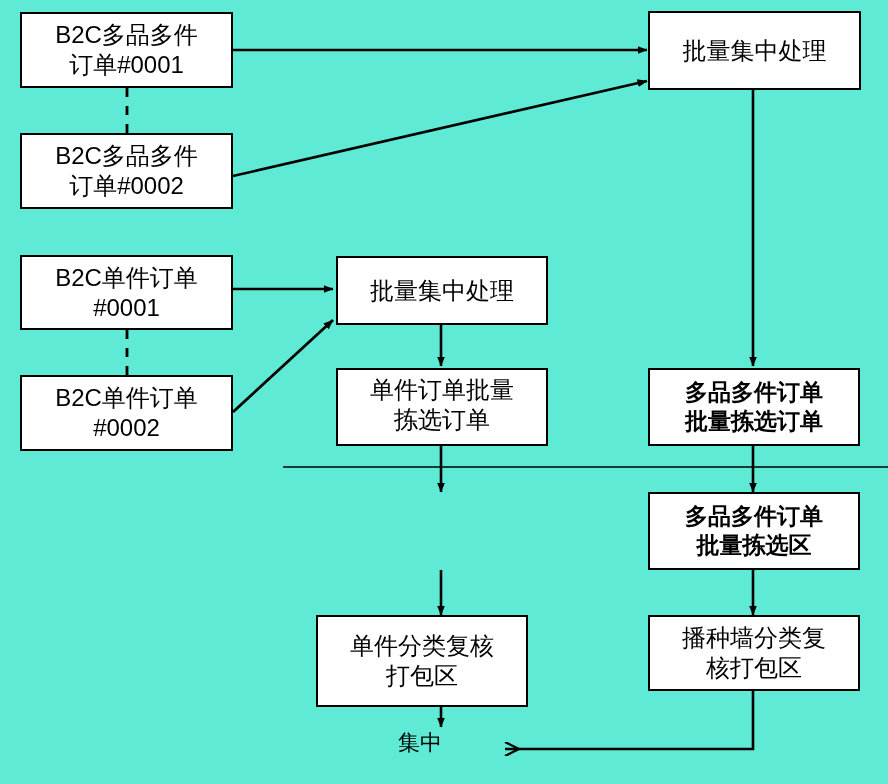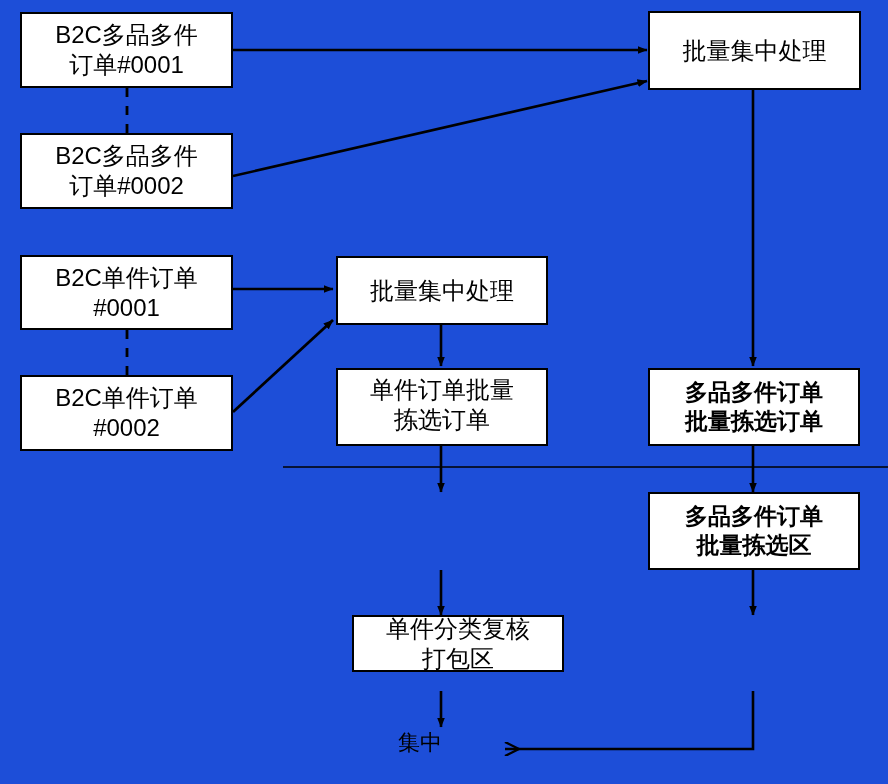--- a/index.html
+++ b/index.html
@@ -4,21 +4,21 @@
 <style>
   html, body {
     margin: 0;
     padding: 0;
     background: #ffffff;
   }
   #canvas {
     position: relative;
     width: 888px;
     height: 784px;
-    background: #1d4ed8;
+    background: #5eead4;
     font-family: "Liberation Sans", "DejaVu Sans", sans-serif;
     overflow: hidden;
   }
   svg.edges {
     position: absolute;
     left: 0;
     top: 0;
     width: 888px;
     height: 784px;
     pointer-events: none;
@@ -139,23 +139,27 @@
     <span class="node-label">多品多件订单
 批量拣选订单</span>
   </div>
 
 
   <div class="node fs-23" style="left:648px; top:492px; width:212px; height:78px;">
     <span class="node-label">多品多件订单
 批量拣选区</span>
   </div>
 
-  <div class="node fs-24" style="left:352px; top:615px; width:212px; height:57px;justify-content:center;">
+  <div class="node fs-24" style="left:316px; top:615px; width:212px; height:92px;justify-content:center;">
     <span class="node-label">单件分类复核
 打包区</span>
   </div>
 
+  <div class="node fs-24" style="left:648px; top:615px; width:212px; height:76px;">
+    <span class="node-label">播种墙分类复
+核打包区</span>
+  </div>
 
   <div class="terminal-text" style="left:398px; top:732px;">
     <span>集中</span>
   </div>
 
 </div>
 
 </body></html>

